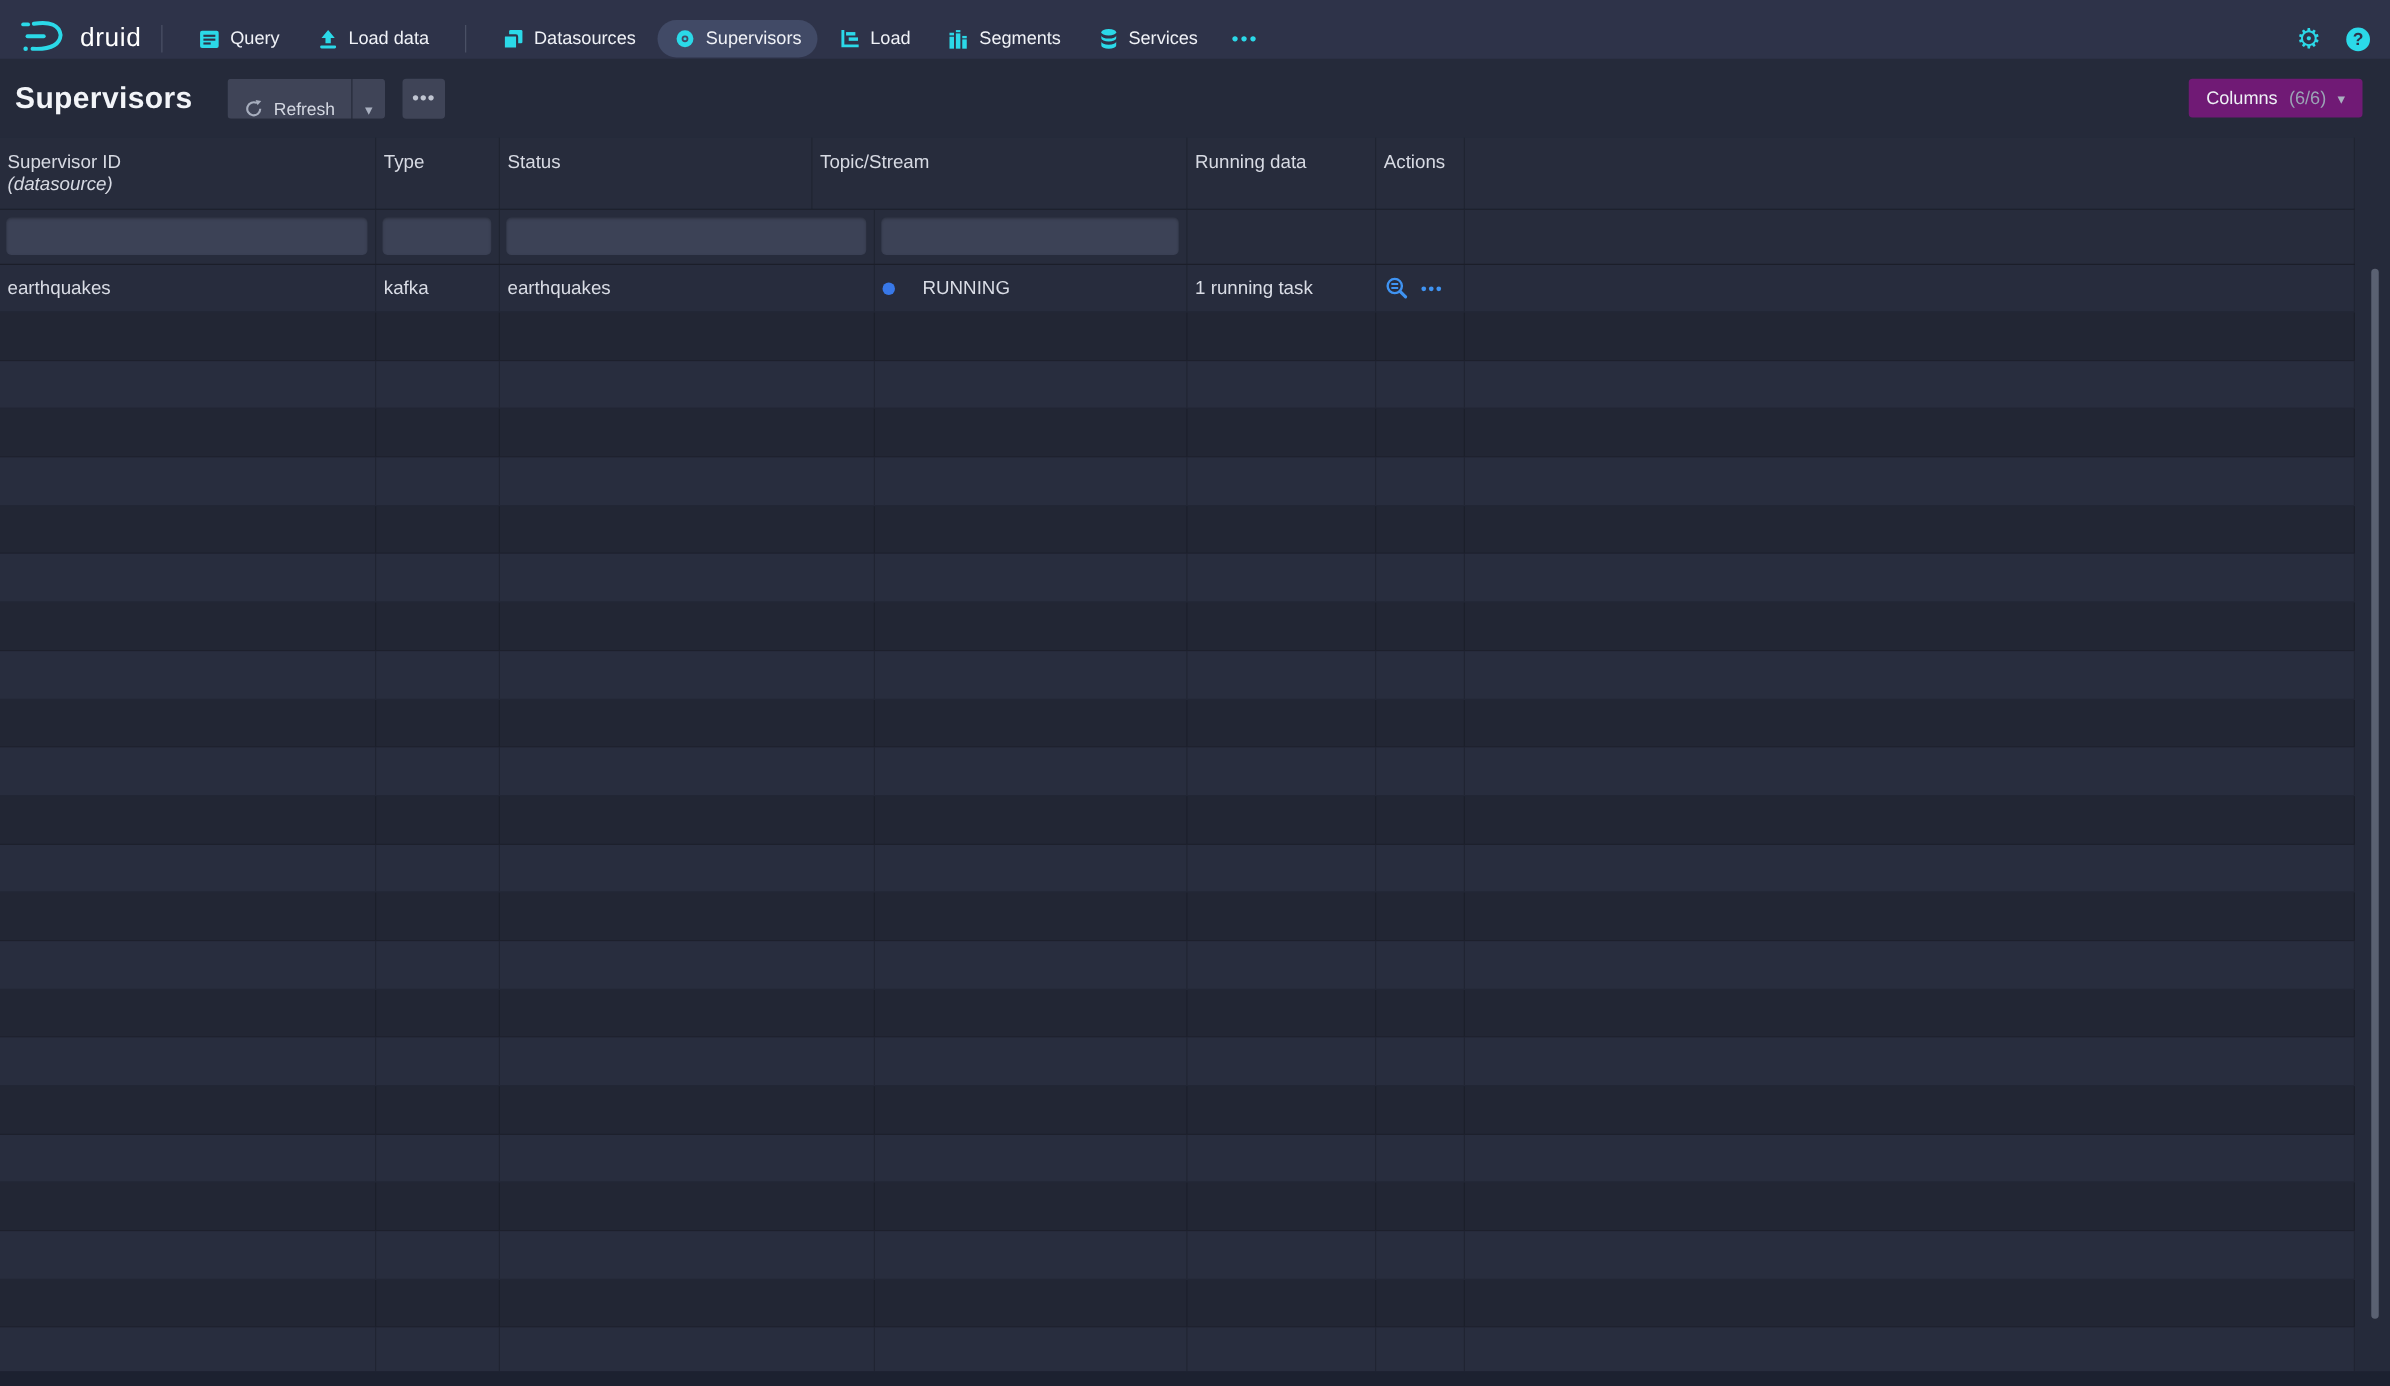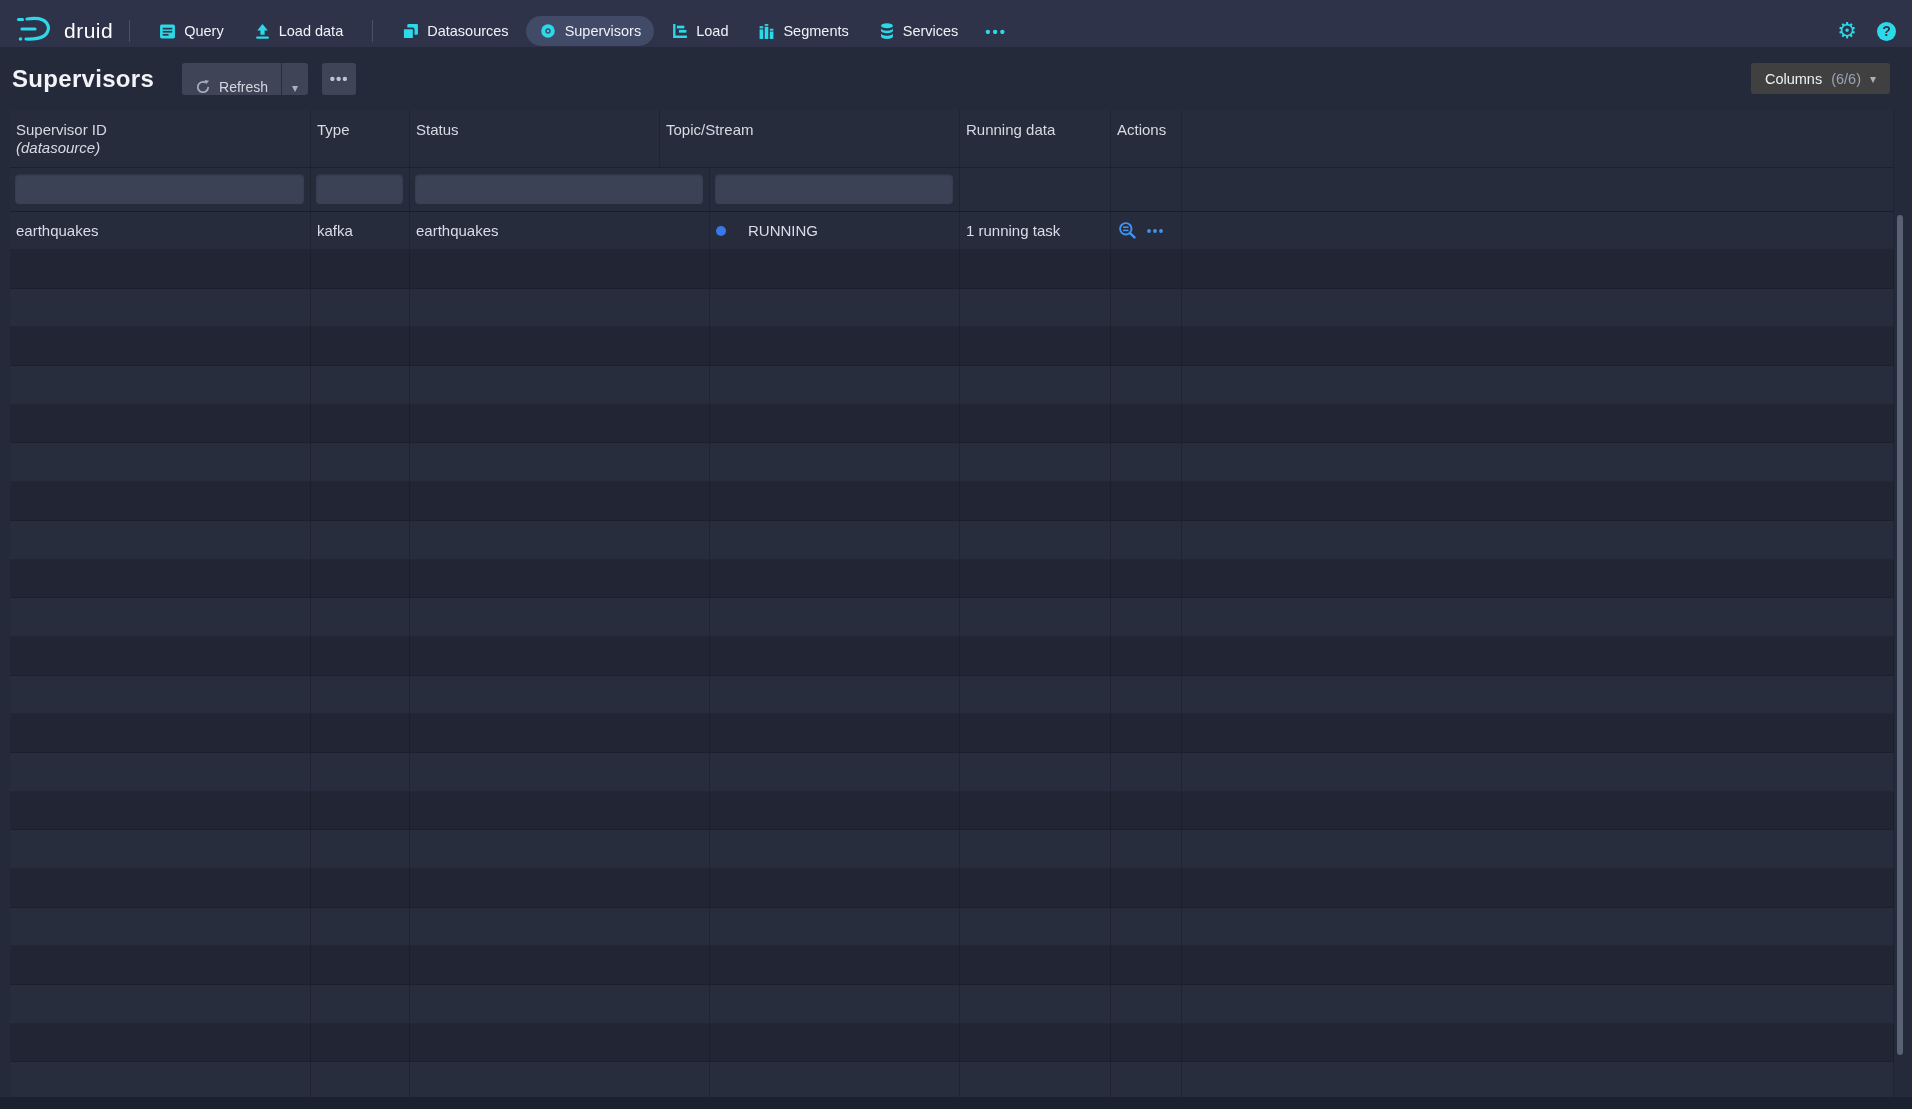--- a/index.html
+++ b/index.html
@@ -47,30 +47,30 @@
     font-family:inherit; height:32px; display:flex; align-items:flex-end;
     gap:8px; padding:0 13px; cursor:pointer;
   }
   .btn-caret { padding:0 10px; color:#a9b0c0; font-size:12px; }
   .icon-btn {
     margin-left:14px; width:34px; height:32px; border:none; border-radius:3px;
     background:#3f4457; color:#c0c5d1; font-size:15px; font-weight:bold;
     letter-spacing:1px; cursor:pointer;
   }
   .columns-btn {
-    margin-left:auto; height:31px; background:#404040; border:none;
+    margin-left:auto; height:31px; background:#701a75; border:none;
     border-radius:3px; display:flex; align-items:center; gap:9px;
     padding:0 14px; font-family:inherit; font-size:14.5px; color:#eef1f5; cursor:pointer;
   }
   .columns-count { color:#9ba3b5; }
   .columns-caret { color:#a9b0c0; font-size:12px; }
 
   
   .table {
-    position:absolute; left:10px; top:110px; width:1884px; height:987px;
+    position:absolute; left:0; top:110px; width:1884px; height:987px;
     overflow:hidden; font-size:15px;
   }
   .tr { display:flex; }
   .td, .th { border-right:1px solid rgba(0,0,0,0.18); overflow:hidden; }
   .c0{width:301px;} .c1{width:99px;} .c2{width:300px;} .c3{width:250px;}
   .c4{width:151px;} .c5{width:71px;} .c6{flex:1;}
 
   .thead { background:#272c3c; height:57px; }
   .th { padding:11px 6px 0 6px; color:#d7dae3; line-height:18px; }
   .th .sub { font-style:italic; }

